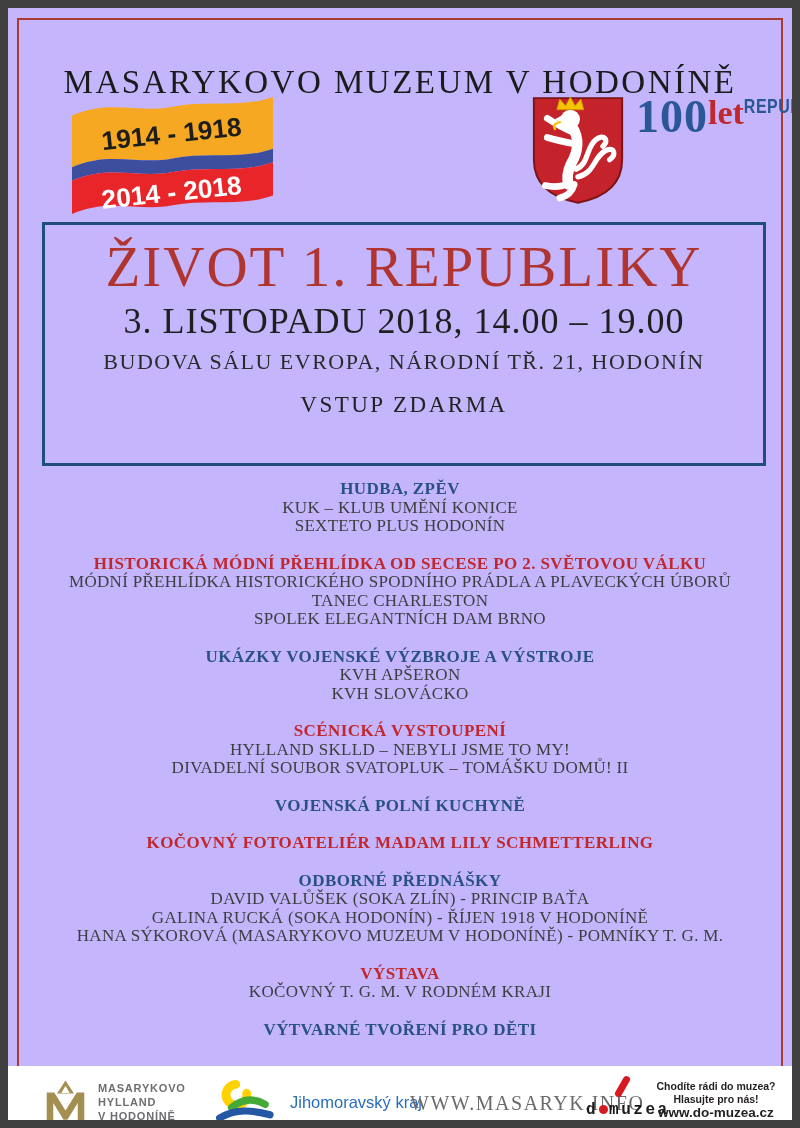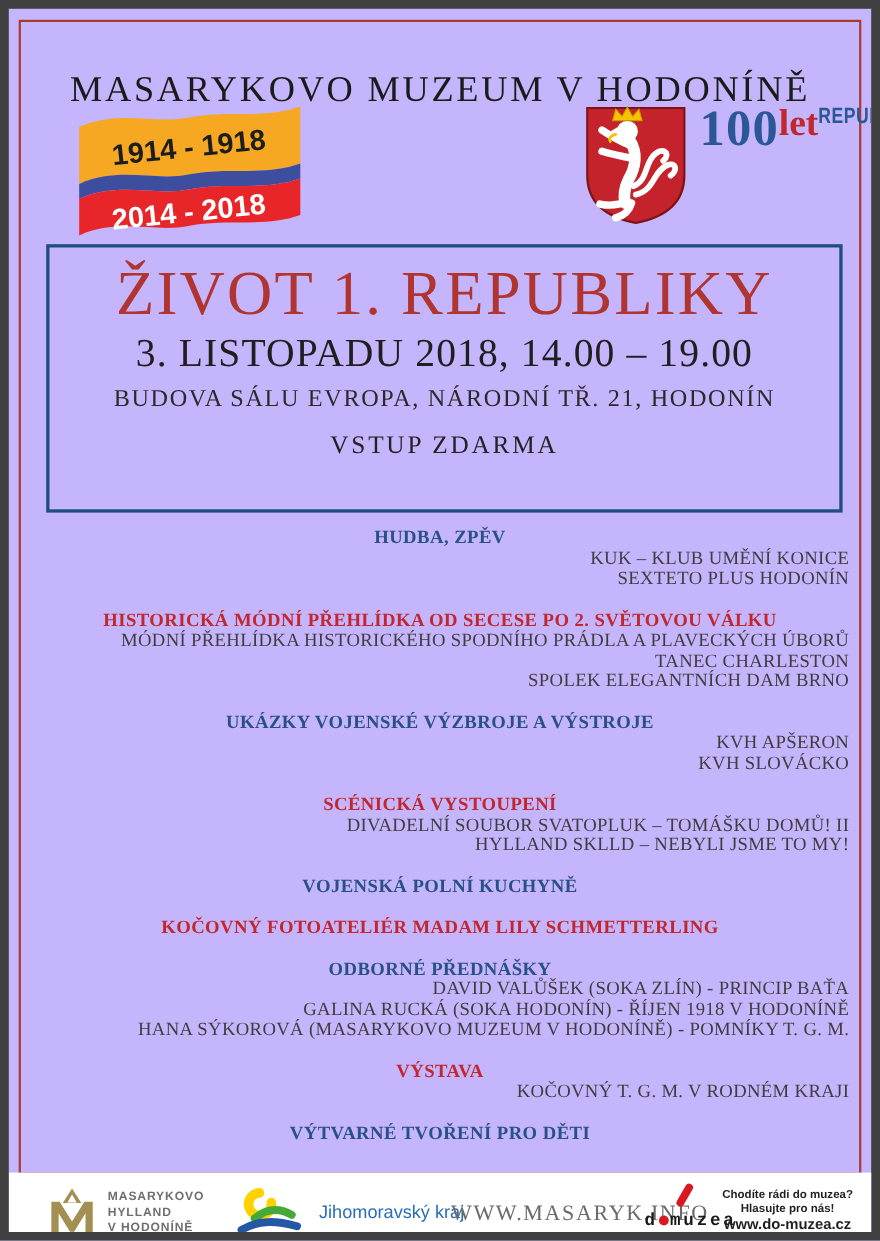--- a/index.html
+++ b/index.html
@@ -35,21 +35,21 @@
   .event-title{margin-top:12px; font-size:57px; line-height:60px; color:#b03530; letter-spacing:2px;}
   .event-datetime{margin-top:5px; font-size:36px; line-height:38px; color:#1f1f1f; letter-spacing:1px;}
   .event-venue{margin-top:9px; font-size:22px; letter-spacing:1.5px; color:#2a2a2a;}
   .event-admission{margin-top:17px; font-size:23px; letter-spacing:2.5px; color:#222;}
   
   .program{position:absolute; top:472px; left:20px; right:20px; text-align:center;}
   .sec{margin-bottom:19px;}
   .sec-h{font-size:17px; font-weight:bold; line-height:18.5px; letter-spacing:.4px;}
   .sec-h.blue{color:#2a5185;}
   .sec-h.red{color:#c1272d;}
-  .sec-i{font-size:17px; line-height:18.5px; color:#3e3e3e; letter-spacing:.3px;text-align:right;}
+  .sec-i{font-size:17px; line-height:18.5px; color:#3e3e3e; letter-spacing:.3px;}
   
   .footer{position:absolute; left:0; top:1058px; width:792px; height:62px; background:#fff;}
   .mm{position:absolute; left:34px; top:12px; display:flex; gap:9px; align-items:center;}
   .mm svg{width:47px; height:48px;}
   .mm-text{font-family:"Liberation Sans", sans-serif; font-size:11px; font-weight:bold;
            color:#6d6e71; line-height:14px; letter-spacing:.8px;}
   .jmk{position:absolute; left:200px; top:12px; display:flex; gap:6px; align-items:center;}
   .jmk svg{width:76px; height:48px;}
   .jmk-name{font-family:"Liberation Sans", sans-serif; font-size:16.5px; font-weight:normal; color:#2a6ebb;}
   .site{position:absolute; left:402px; top:26px; font-size:20px; letter-spacing:1.5px; color:#6b6b6d;}
@@ -123,22 +123,22 @@
       <div class="sec-i">TANEC CHARLESTON</div>
       <div class="sec-i">SPOLEK ELEGANTNÍCH DAM BRNO</div>
     </div>
     <div class="sec">
       <div class="sec-h blue">UKÁZKY VOJENSKÉ VÝZBROJE A VÝSTROJE</div>
       <div class="sec-i">KVH APŠERON</div>
       <div class="sec-i">KVH SLOVÁCKO</div>
     </div>
     <div class="sec">
       <div class="sec-h red">SCÉNICKÁ VYSTOUPENÍ</div>
+      <div class="sec-i">HYLLAND SKLLD – NEBYLI JSME TO MY!</div>
       <div class="sec-i">DIVADELNÍ SOUBOR SVATOPLUK – TOMÁŠKU DOMŮ! II</div>
-      <div class="sec-i">HYLLAND SKLLD – NEBYLI JSME TO MY!</div>
     </div>
     <div class="sec">
       <div class="sec-h blue">VOJENSKÁ POLNÍ KUCHYNĚ</div>
     </div>
     <div class="sec">
       <div class="sec-h red">KOČOVNÝ FOTOATELIÉR MADAM LILY SCHMETTERLING</div>
     </div>
     <div class="sec">
       <div class="sec-h blue">ODBORNÉ PŘEDNÁŠKY</div>
       <div class="sec-i">DAVID VALŮŠEK (SOKA ZLÍN) - PRINCIP BAŤA</div>

